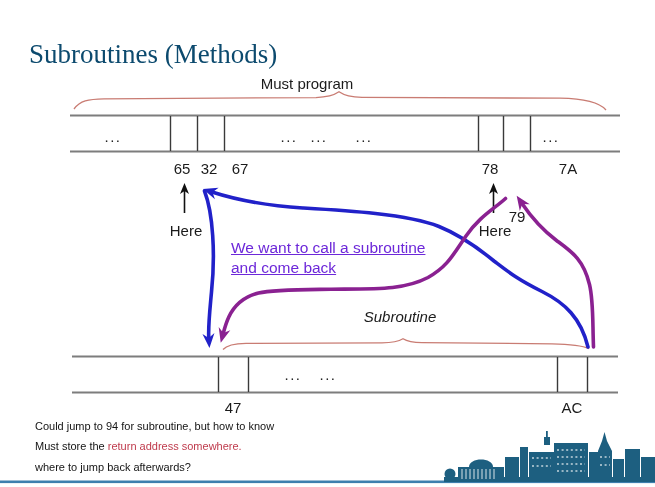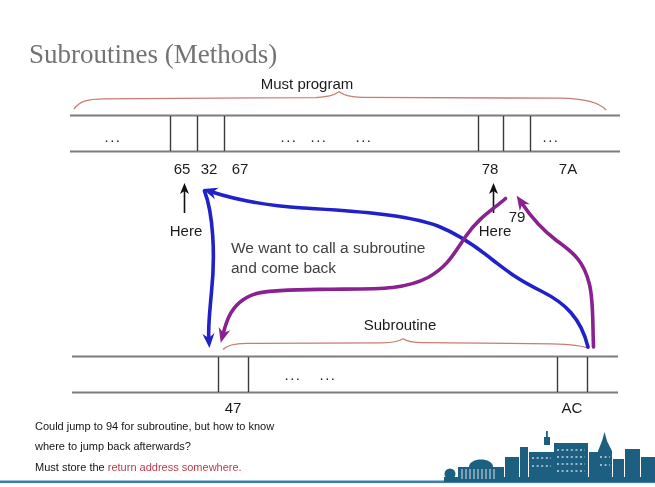--- a/index.html
+++ b/index.html
@@ -1,23 +1,23 @@
 <!DOCTYPE html>
 <html><head>
 <meta charset="utf-8">
 <style>
   html,body{margin:0;padding:0;background:#ffffff;}
   .slide{position:relative;width:655px;height:487px;background:#ffffff;overflow:hidden;
          font-family:"Liberation Sans",sans-serif;color:#1b1b1b;}
   .title{position:absolute;left:29px;top:21px;font-family:"Liberation Serif",serif;
-         font-size:27px;font-weight:normal;color:#737373;z-index:2;white-space:nowrap;}
+         font-size:27px;font-weight:normal;color:#0c4a6e;z-index:2;white-space:nowrap;}
   svg.diagram{position:absolute;left:0;top:0;z-index:1;}
   .lbl{position:absolute;font-size:15px;transform:translateX(-50%);white-space:nowrap;z-index:2;color:#1b1b1b;}
   .dots{letter-spacing:1.5px;color:#222;}
-  .callout{position:absolute;left:231px;top:238px;font-size:15.5px;line-height:20px;z-index:2;color:#404040;}
+  .callout{position:absolute;left:231px;top:238px;font-size:15.5px;line-height:20px;z-index:2;color:#6d28d9;text-decoration:underline;}
   .notes{position:absolute;left:35px;top:416px;font-size:11px;line-height:20.3px;z-index:2;color:#141414;}
   .red{color:#bf3a4c;}
   .watermark{position:absolute;left:505px;top:446px;font-size:17px;font-weight:bold;
              color:rgba(255,255,255,0.85);z-index:3;white-space:nowrap;letter-spacing:0.5px;}
 </style>
 </head>
 <body>
 
 <div class="slide">
 
@@ -140,28 +140,28 @@
   <span class="lbl" style="left:568px;top:160px;">7A</span>
 
   <span class="lbl" style="left:186px;top:222px;">Here</span>
   <span class="lbl" style="left:495px;top:222px;">Here</span>
 
   <div class="callout">
     <div>We want to call a subroutine</div>
     <div>and come back</div>
   </div>
 
-  <span class="lbl" style="left:400px;top:316px;">Subroutine</span>
+  <span class="lbl" style="left:400px;top:308px;font-style:italic;">Subroutine</span>
 
   <span class="lbl dots" style="left:293px;top:366px;">...</span>
   <span class="lbl dots" style="left:328px;top:366px;">...</span>
 
   <span class="lbl" style="left:233px;top:399px;">47</span>
   <span class="lbl" style="left:572px;top:399px;">AC</span>
 
   <div class="notes">
     <div>Could jump to 94 for subroutine, but how to know</div>
+    <div><span>Must store the </span><span class="red">return address somewhere.</span></div>
     <div>where to jump back afterwards?</div>
-    <div><span>Must store the </span><span class="red">return address somewhere.</span></div>
   </div>
 
 
 </div>
 
 </body></html>

